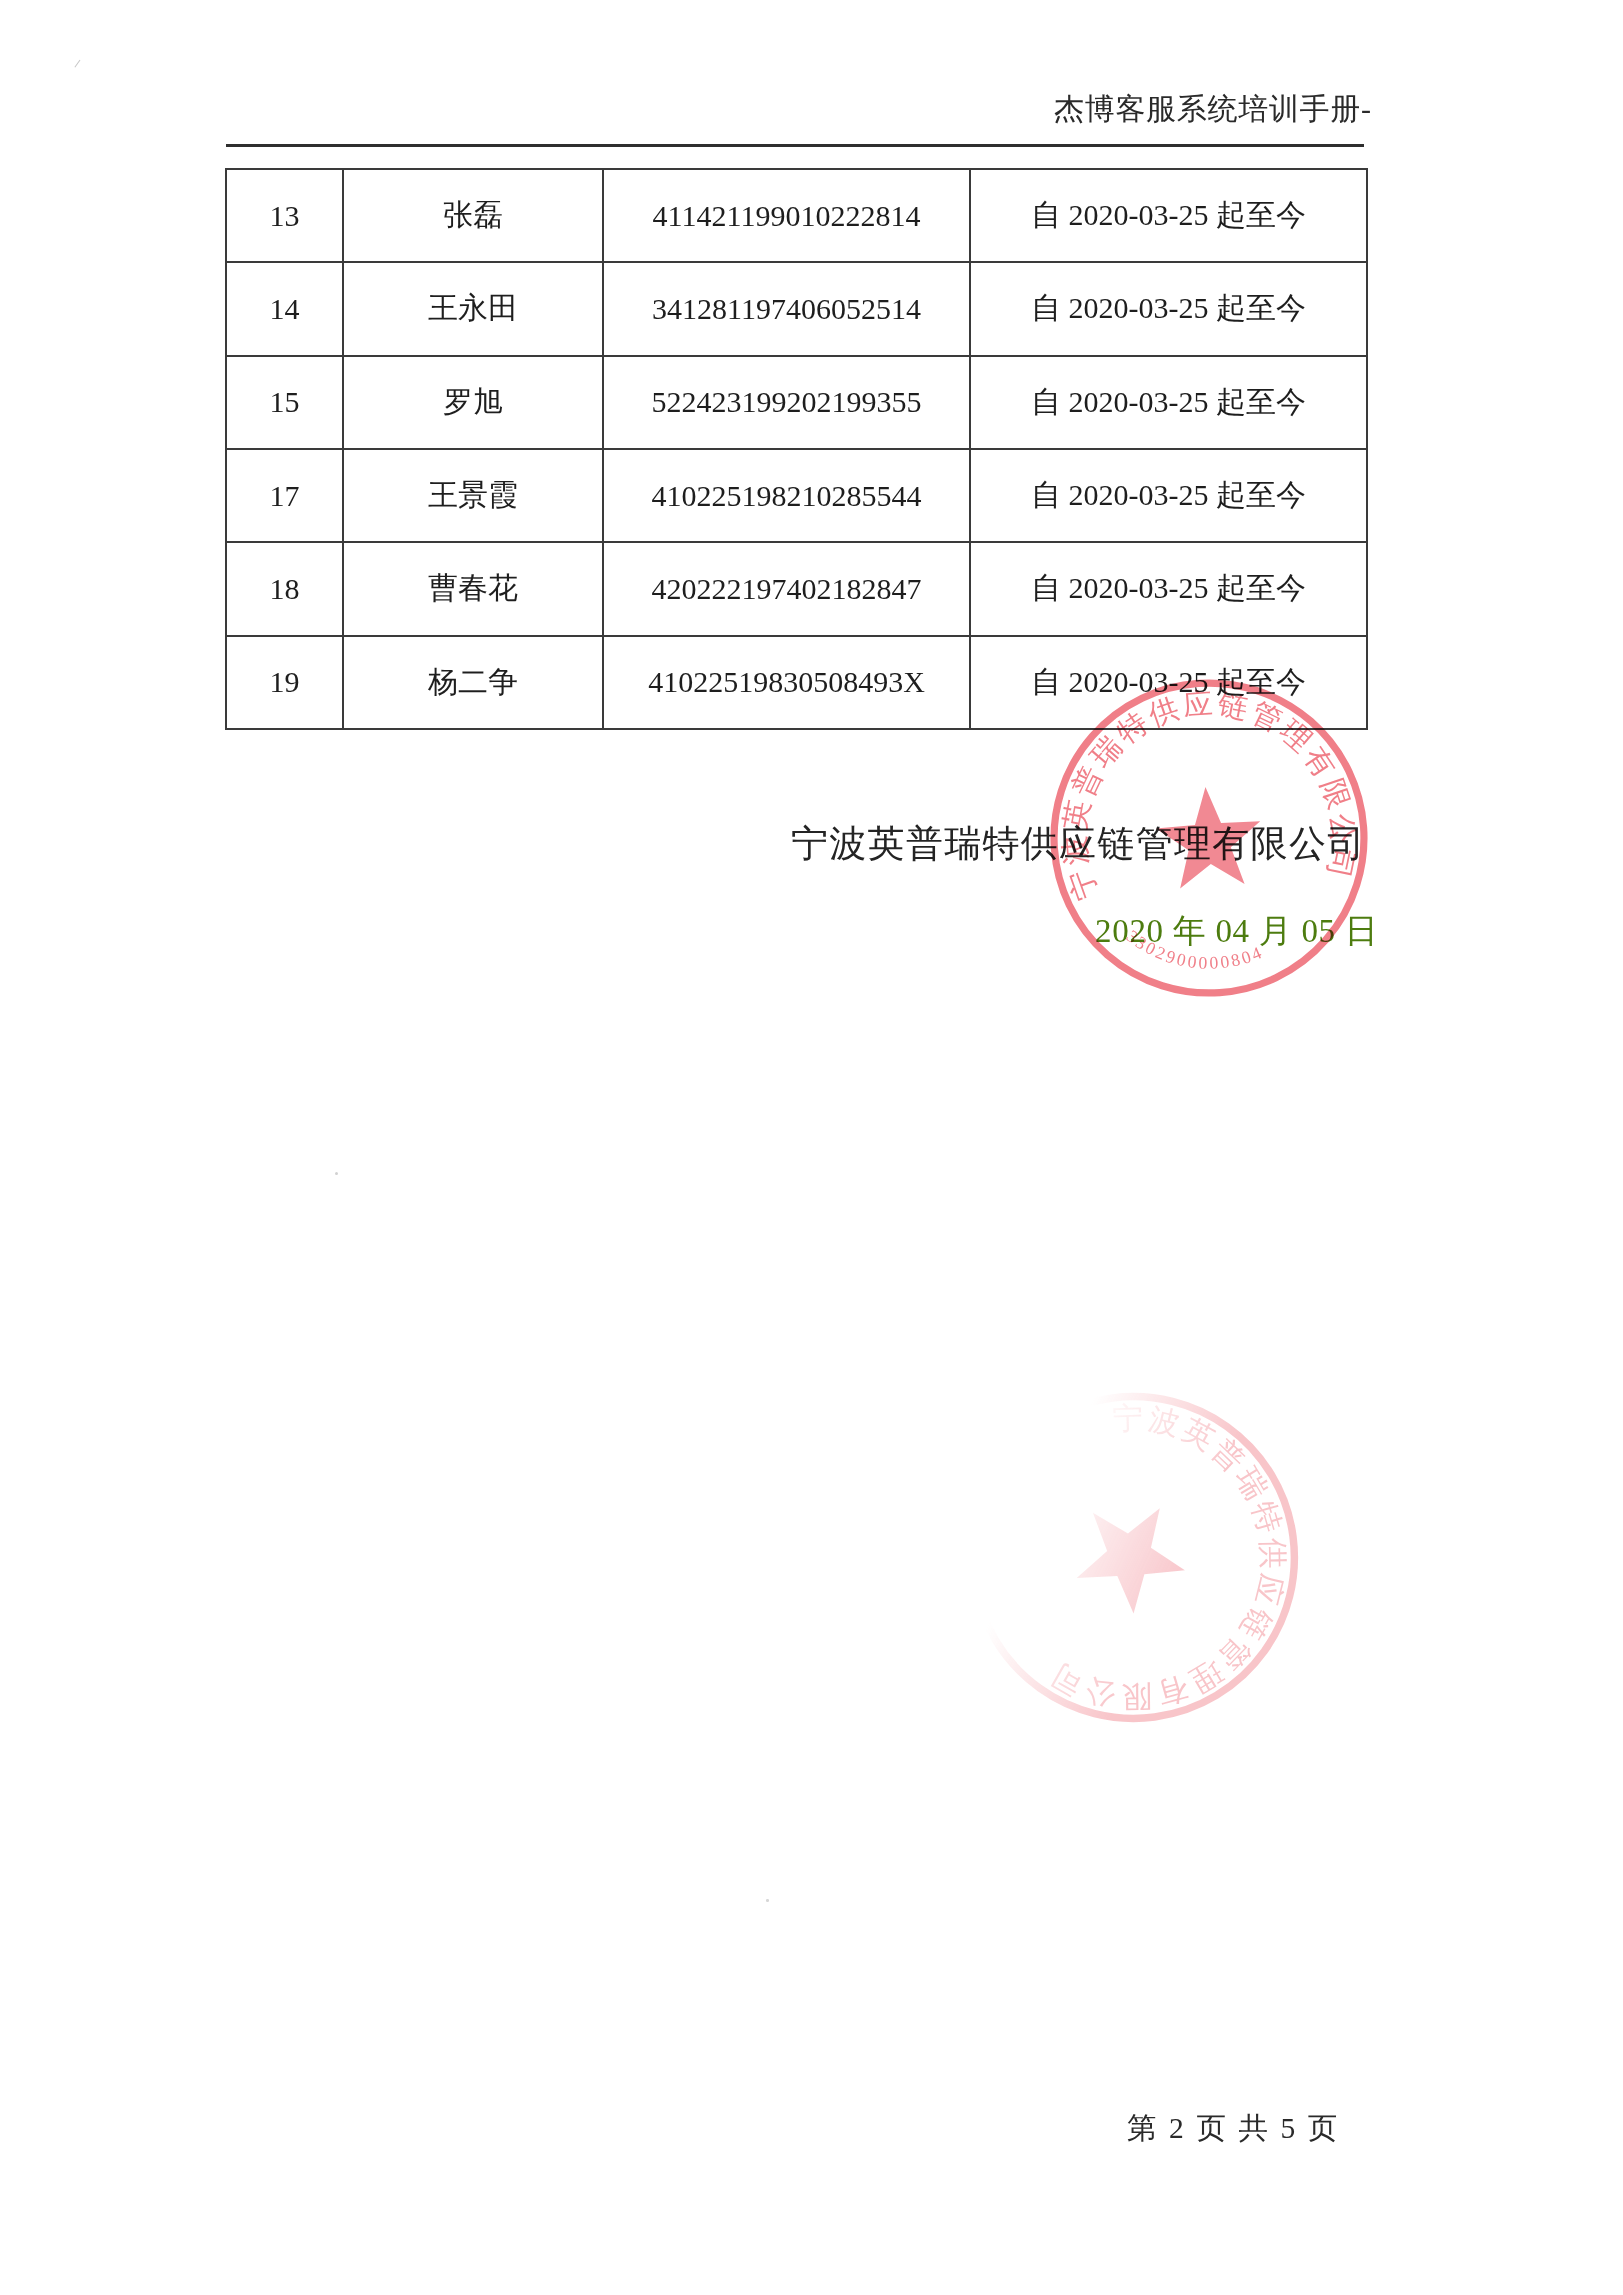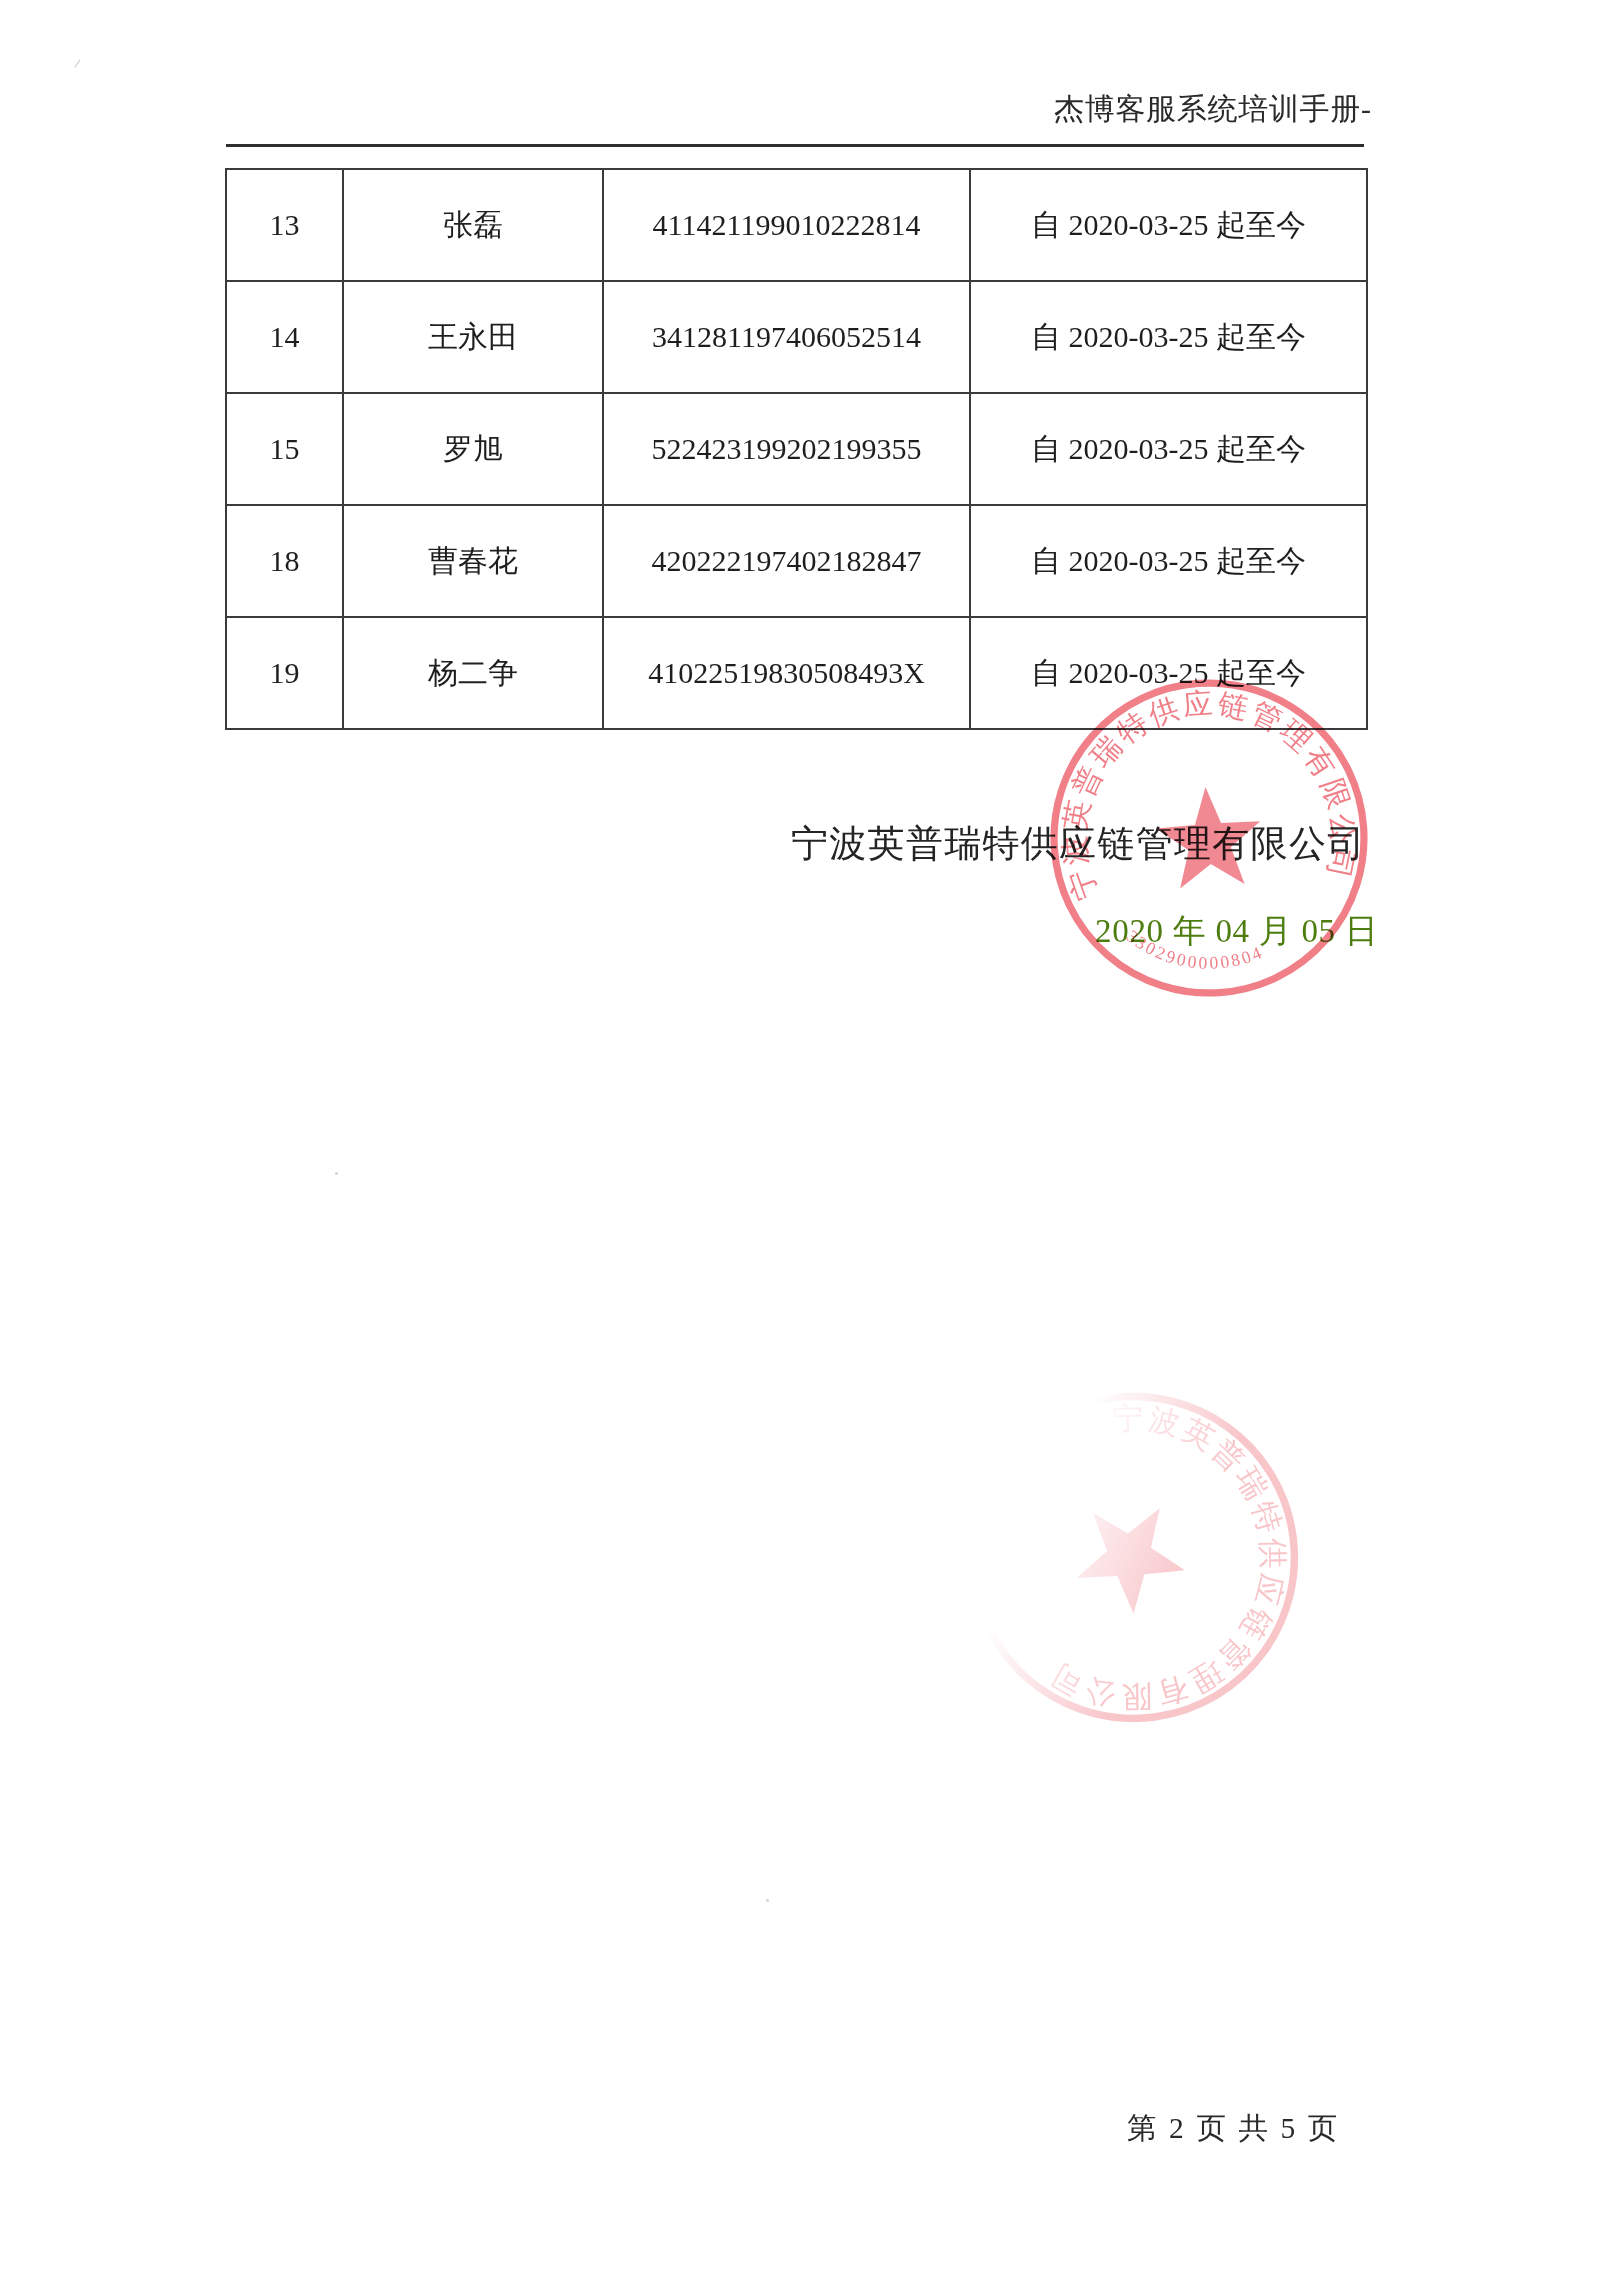--- a/index.html
+++ b/index.html
@@ -115,20 +115,26 @@
       <td>341281197406052514</td>
       <td>自 2020-03-25 起至今</td>
     </tr>
         <tr>
       <td>15</td>
       <td>罗旭</td>
       <td>522423199202199355</td>
       <td>自 2020-03-25 起至今</td>
     </tr>
         <tr>
+      <td>17</td>
+      <td>王景霞</td>
+      <td>410225198210285544</td>
+      <td>自 2020-03-25 起至今</td>
+    </tr>
+        <tr>
       <td>18</td>
       <td>曹春花</td>
       <td>420222197402182847</td>
       <td>自 2020-03-25 起至今</td>
     </tr>
         <tr>
       <td>19</td>
       <td>杨二争</td>
       <td>41022519830508493X</td>
       <td>自 2020-03-25 起至今</td>

